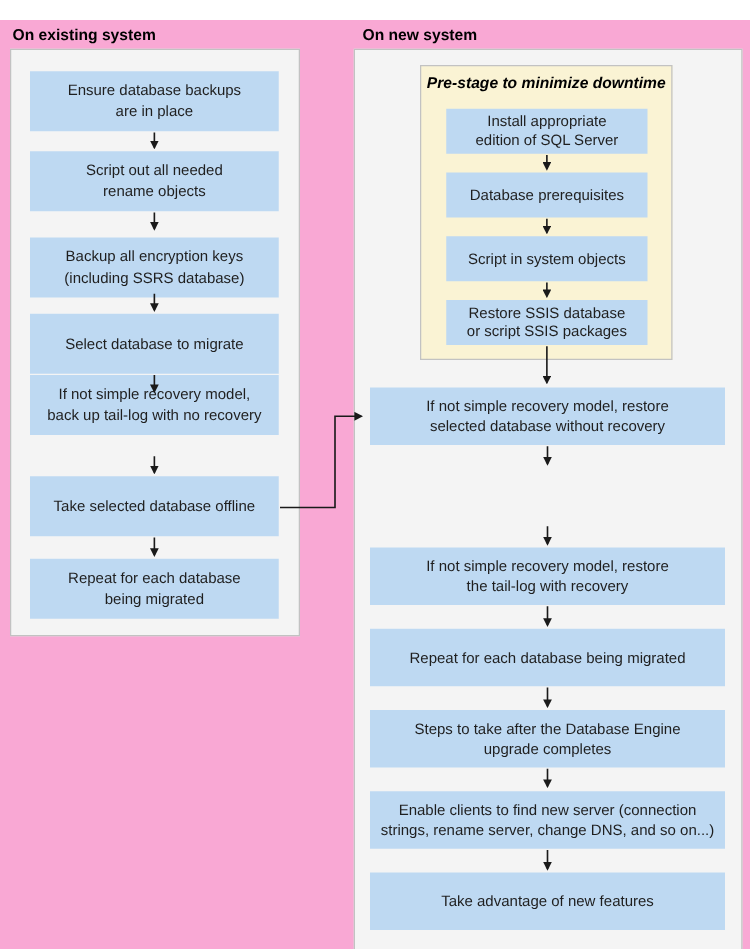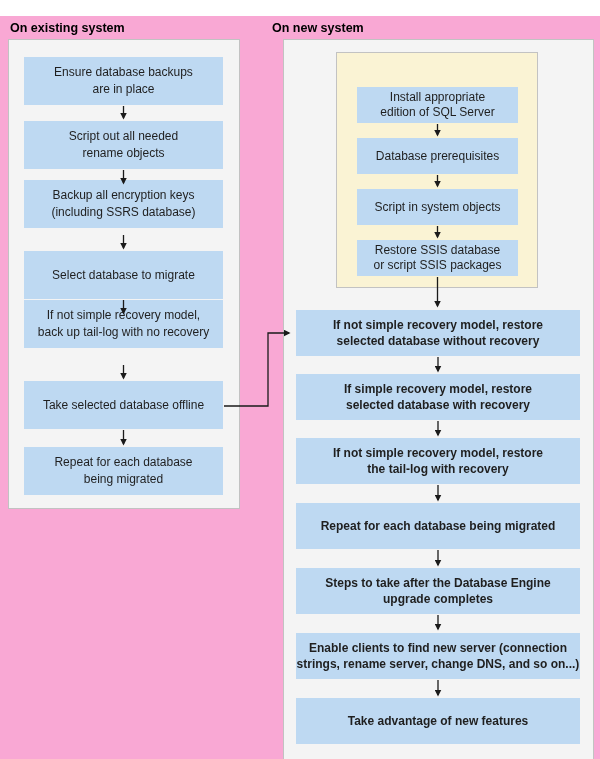--- a/index.html
+++ b/index.html
@@ -33,61 +33,60 @@
     position:absolute;left:336px;top:43px;width:202px;text-align:center;
     font-size:12.5px;font-weight:700;font-style:italic;color:var(--title);line-height:15px;
   }
   .box{
     position:absolute;background:var(--box-blue);box-sizing:border-box;
     display:flex;align-items:center;justify-content:center;text-align:center;
     white-space:pre-line;font-size:12px;z-index:2;
   }
   .box-left{left:24px;width:199px;height:48px;line-height:17px;}
   .box-inner{left:357px;width:161px;height:36px;line-height:15px;}
-  .box-big{left:296px;width:284px;height:46px;line-height:16px;font-weight:bold;}
+  .box-big{left:296px;width:284px;height:46px;line-height:16px;}
   svg.arrows{position:absolute;left:0;top:0;z-index:5;pointer-events:none;}
   svg.arrows path{stroke:var(--arrow);stroke-width:1.3;fill:none;}
 </style>
 </head>
 <body>
 
 <div class="canvas">
 
   <div class="col-title" style="left:10px;top:5px">On existing system</div>
-  <div class="col-title" style="left:272px;top:5px">On new system</div>
+  <div class="col-title" style="left:290px;top:5px">On new system</div>
 
   <div class="panel" style="left:8px;top:23px;width:232px;height:470px"></div>
   <div class="panel" style="left:283px;top:23px;width:311px;height:730px"></div>
 
   <div class="prestage" style="left:336px;top:36px;width:202px;height:236px"></div>
+  <div class="prestage-title">Pre-stage to minimize downtime</div>
 
   <div class="box box-left" style="top:41px">Ensure database backups
 are in place</div>
   <div class="box box-left" style="top:105px">Script out all needed
 rename objects</div>
-  <div class="box box-left" style="top:164px">Backup all encryption keys
+  <div class="box box-left" style="top:174px">Backup all encryption keys
 (including SSRS database)</div>
   <div class="box box-left" style="top:235px">Select database to migrate</div>
   <div class="box box-left" style="top:284px">If not simple recovery model,
 back up tail-log with no recovery</div>
   <div class="box box-left" style="top:365px">Take selected database offline</div>
   <div class="box box-left" style="top:431px">Repeat for each database
 being migrated</div>
 
   <div class="box box-inner" style="top:71px">Install appropriate
 edition of SQL Server</div>
   <div class="box box-inner" style="top:122px">Database prerequisites</div>
   <div class="box box-inner" style="top:173px">Script in system objects</div>
   <div class="box box-inner" style="top:224px">Restore SSIS database
 or script SSIS packages</div>
 
   <div class="box box-big" style="top:294px">If not simple recovery model, restore
 selected database without recovery</div>
-  <div class="box box-big" style="top:358px">If simple recovery model, restore
-selected database with recovery</div>
   <div class="box box-big" style="top:422px">If not simple recovery model, restore
 the tail-log with recovery</div>
   <div class="box box-big" style="top:487px">Repeat for each database being migrated</div>
   <div class="box box-big" style="top:552px">Steps to take after the Database Engine
 upgrade completes</div>
   <div class="box box-big" style="top:617px">Enable clients to find new server (connection
 strings, rename server, change DNS, and so on...)</div>
   <div class="box box-big" style="top:682px">Take advantage of new features</div>
 
   <svg class="arrows" width="600" height="759" viewBox="0 0 600 759">

